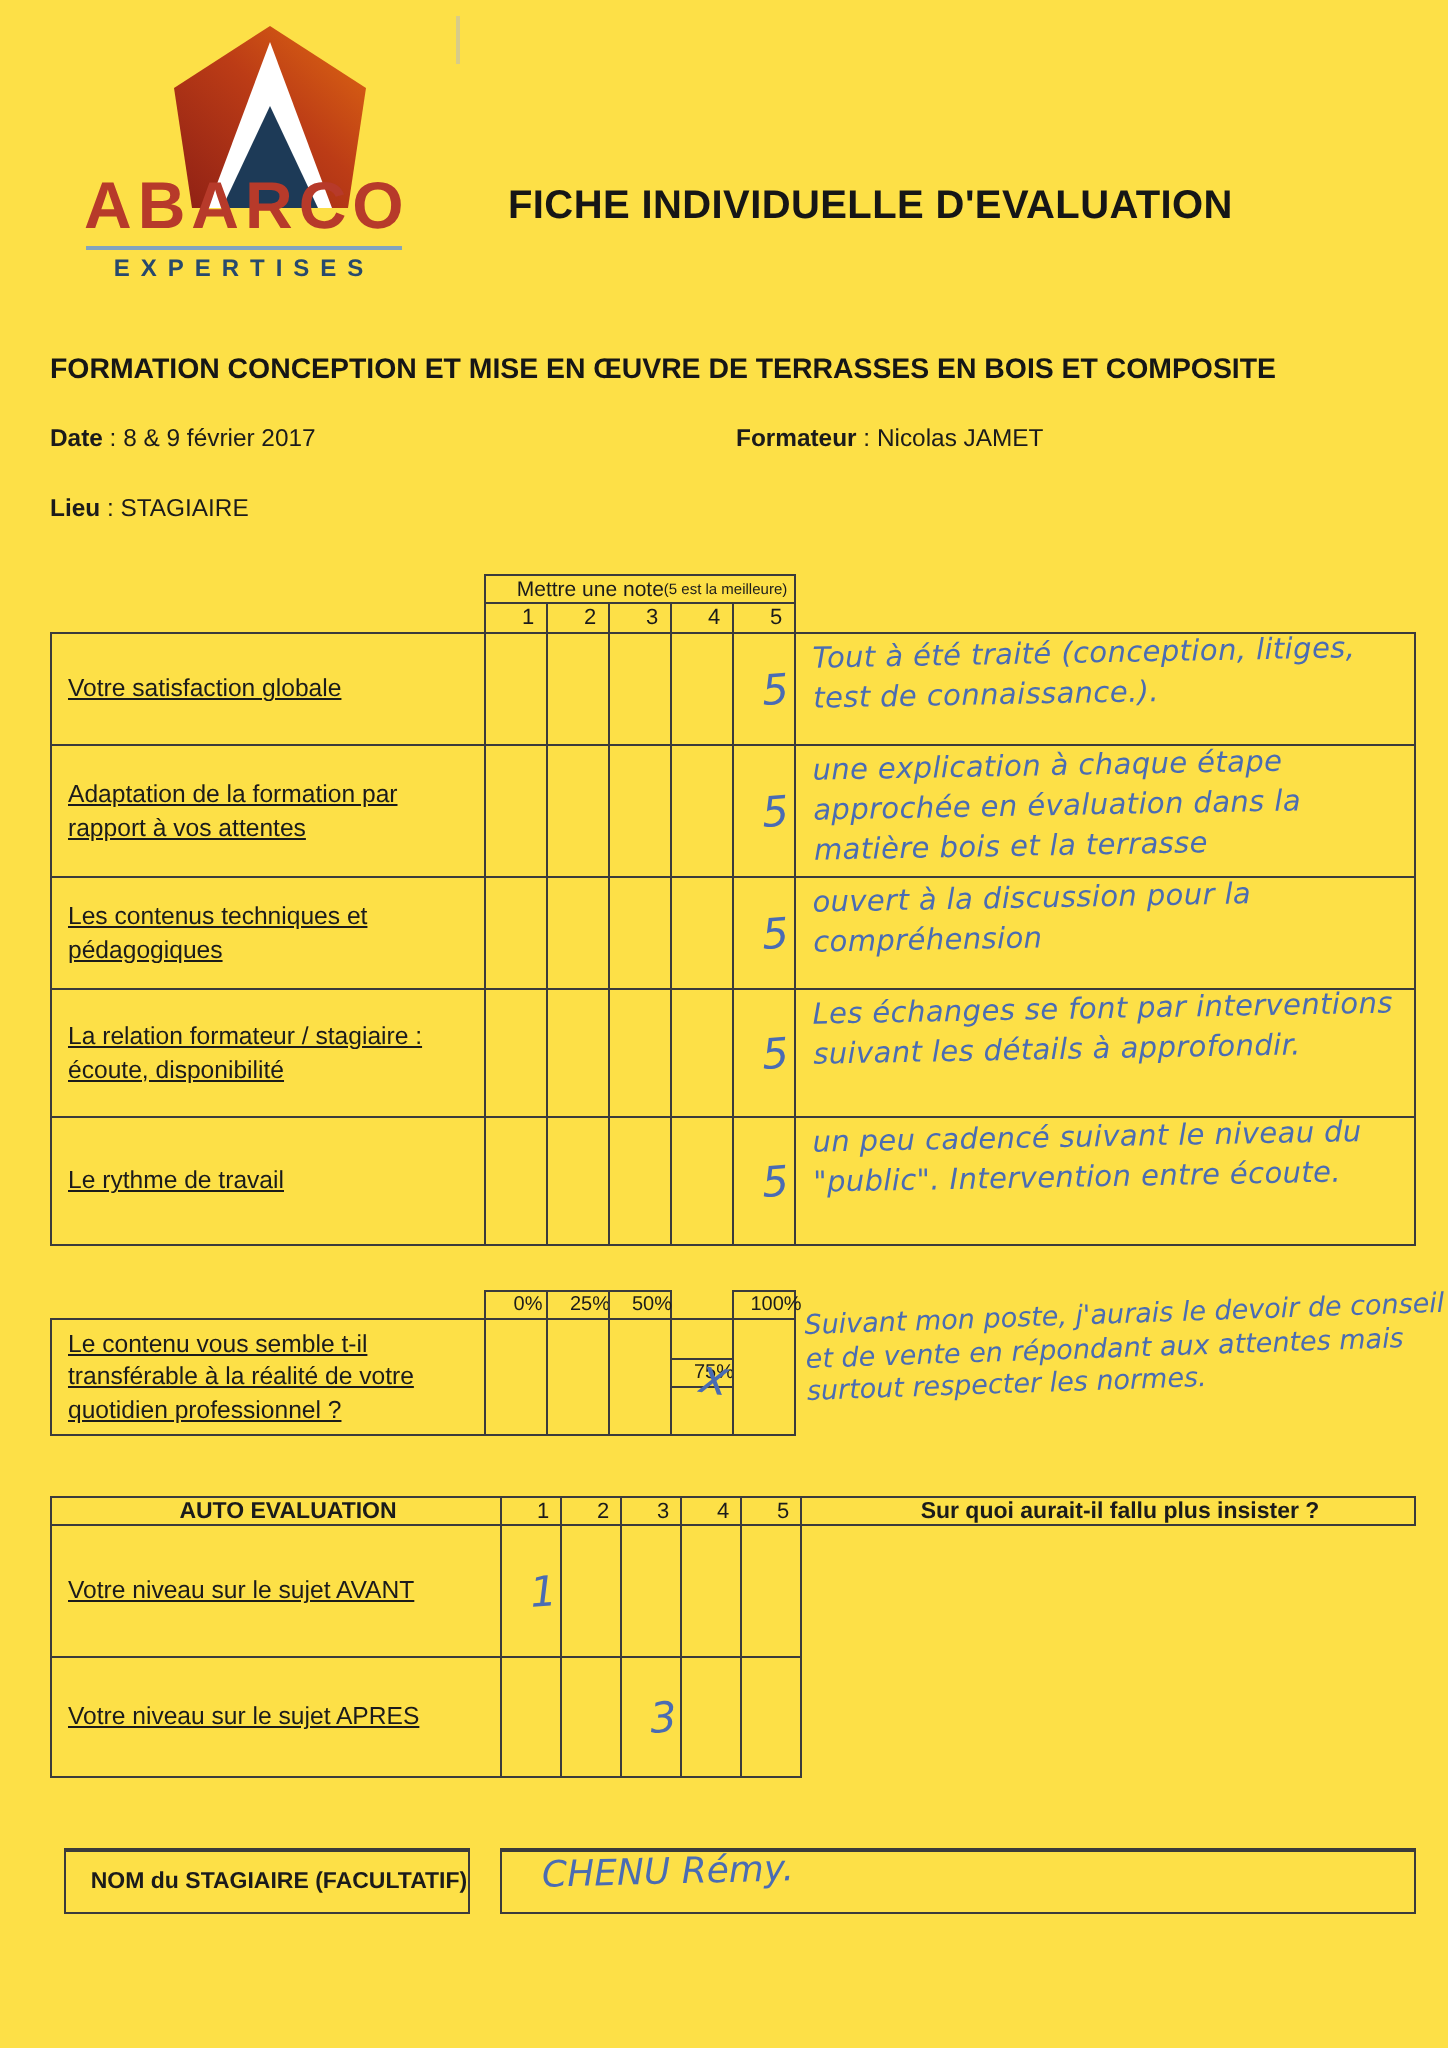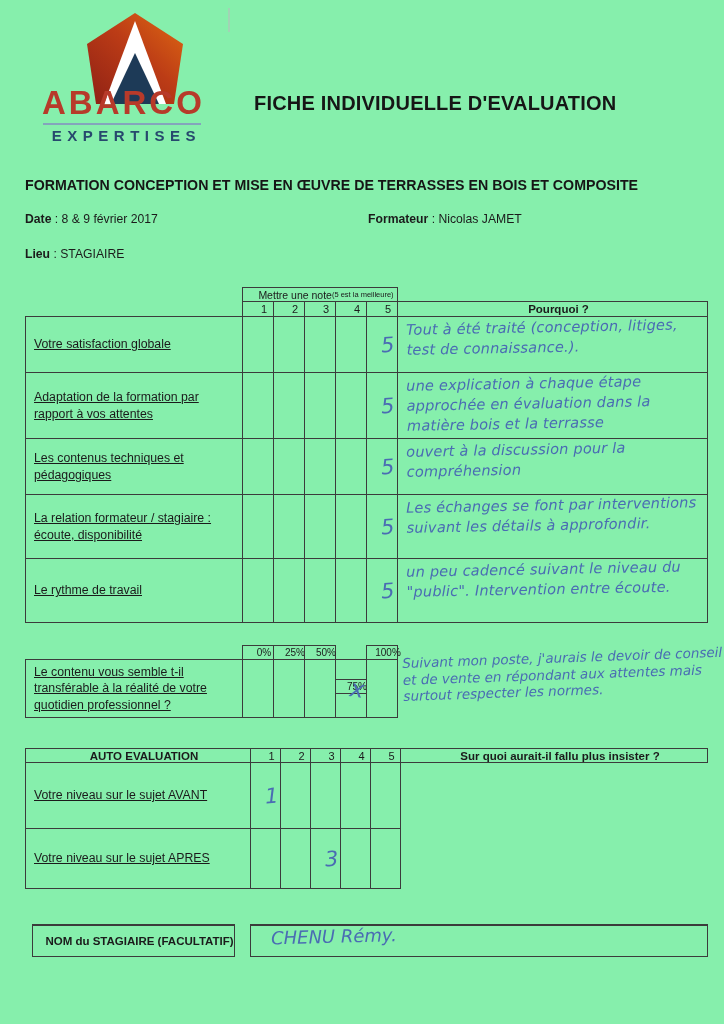--- a/index.html
+++ b/index.html
@@ -1,16 +1,16 @@
 <!DOCTYPE html>
 <html><head>
 <meta charset="utf-8">
 <style>
   html,body{margin:0;padding:0;background:#888;}
-  .page{position:relative;width:724px;height:1024px;background:#86efac;margin:0 auto;
+  .page{position:relative;width:724px;height:1024px;background:#fde047;margin:0 auto;
         font-family:"Liberation Sans",sans-serif;color:#1b1b1b;overflow:hidden;}
   .abs{position:absolute;}
   
   .c{position:absolute;box-sizing:border-box;border:1px solid #3b3b3b;}
   .flx{display:flex;align-items:center;justify-content:center;padding-left:12px;}
   .lab{font-size:12.3px;line-height:1.32;padding:3px 8px;display:flex;align-items:center;text-decoration:underline;}
   .dig{font-size:11px;}
   .bold{font-weight:bold;}
   
   .kw{width:32px;}
@@ -26,21 +26,21 @@
   .q0{top:748px;height:15px}.q1{top:762px;height:67px}.q2{top:828px;height:61px}
   .alc{left:25px;width:226px}.arc{left:400px;width:308px}
   
   .ink{font-family:"DejaVu Sans",sans-serif;font-style:italic;color:#4a6cb3;}
   .note5{font-size:21px;transform:rotate(-4deg);}
   .cmt{font-size:14.5px;line-height:20px;letter-spacing:.2px;padding:3px 4px 0 8px;transform:rotate(-1.1deg);transform-origin:0 0;}
   
   .brand{left:42px;top:84px;width:160px;text-align:center;font-size:33px;font-weight:bold;
          letter-spacing:3px;color:#b73a2a;}
   .brandline{left:43px;top:123px;width:158px;height:2px;background:#84a4bc;}
-  .subbrand{left:43px;top:127px;width:158px;text-align:right;font-size:15px;font-weight:bold;
+  .subbrand{left:43px;top:127px;width:158px;text-align:center;font-size:12px;font-weight:bold;
             letter-spacing:5.5px;color:#27496d;}
   .doctitle{left:254px;top:92px;font-size:20px;font-weight:bold;letter-spacing:.2px;color:#161616;}
   .formation{left:25px;top:177px;font-size:14.2px;font-weight:bold;color:#161616;}
   .meta{font-size:12.2px;}
   .artifact{background:#b9bcbe;opacity:.55;}
 </style>
 </head>
 <body>
 
 <div class="page">
@@ -78,21 +78,20 @@
 
   <div class="c flx" style="left:242px;top:287px;width:156px;height:15px;">
     <span style="font-size:10.5px;">Mettre une note </span>
     <span style="font-size:7.5px;">(5 est la meilleure)</span>
   </div>
   <div class="c flx dig kw k1 r0">1</div>
   <div class="c flx dig kw k2 r0">2</div>
   <div class="c flx dig kw k3 r0">3</div>
   <div class="c flx dig kw k4 r0">4</div>
   <div class="c flx dig kw k5 r0">5</div>
-  <div class="c flx cc r0 bold" style="font-size:11.5px;">Pourquoi ?</div>
 
   <div class="c lab lc r1">Votre satisfaction globale</div>
   <div class="c kw k1 r1"></div>
   <div class="c kw k2 r1"></div>
   <div class="c kw k3 r1"></div>
   <div class="c kw k4 r1"></div>
   <div class="c flx kw k5 r1">
       <span class="ink note5">5</span>
     </div>
   <div class="c cc r1">

